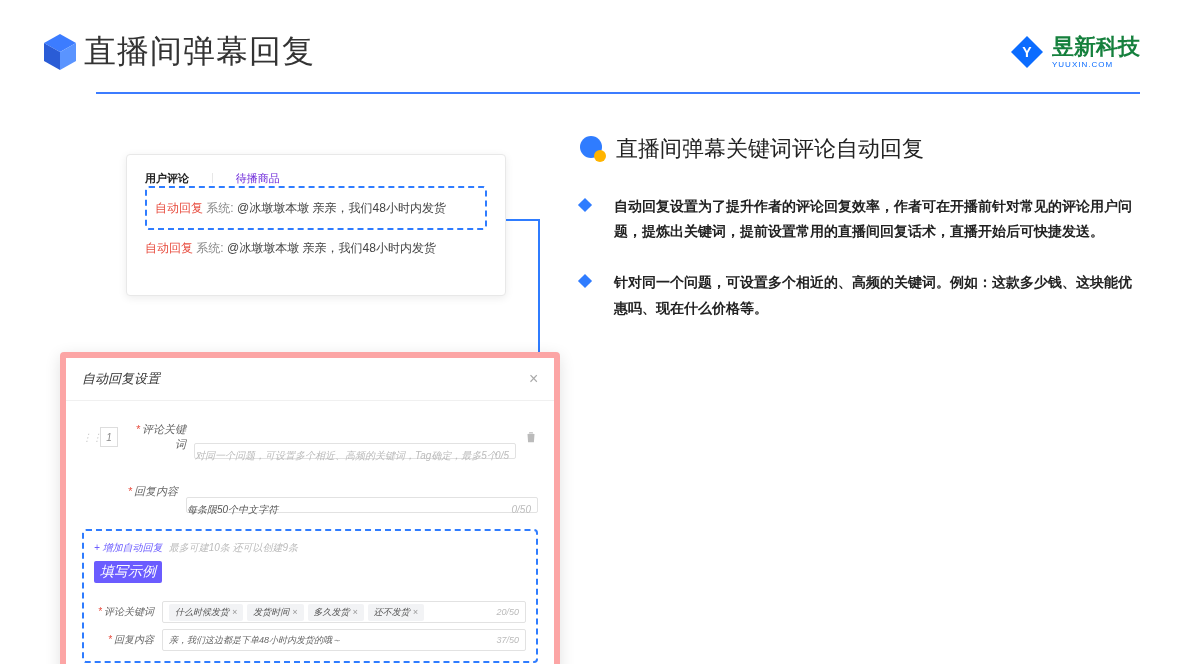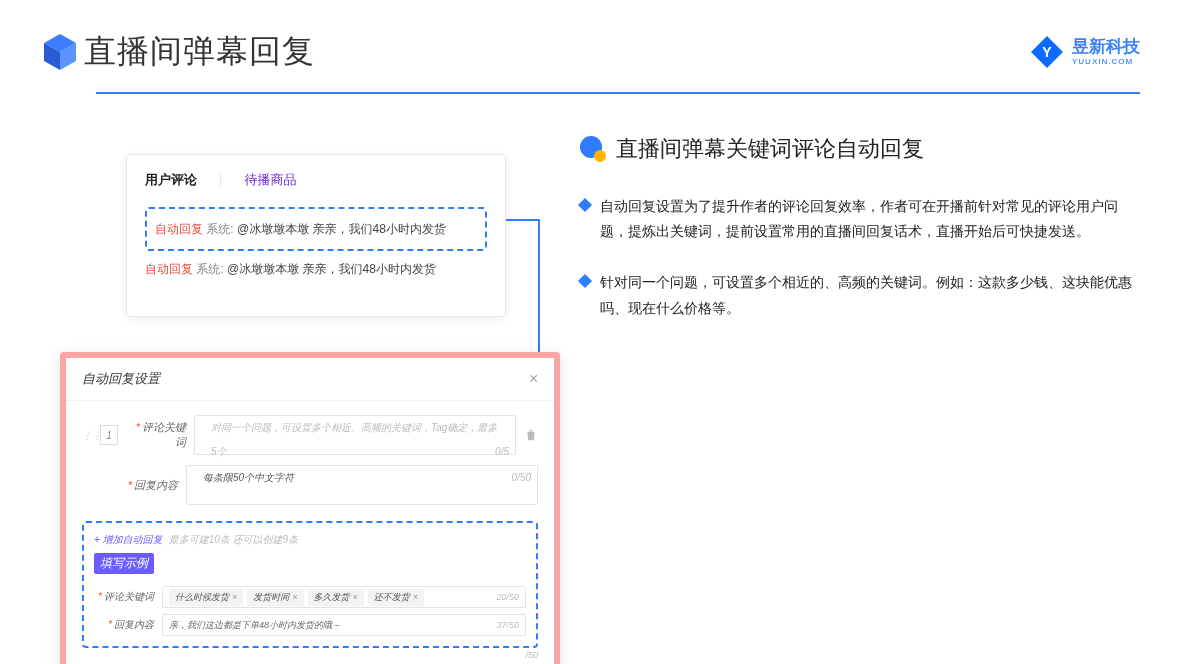--- a/index.html
+++ b/index.html
@@ -5,77 +5,77 @@
   * { margin: 0; padding: 0; box-sizing: border-box; }
   body { width: 1180px; height: 664px; font-family: "Microsoft YaHei", "PingFang SC", sans-serif; background: #fff; position: relative; }
 
   
   .header { display: flex; align-items: center; justify-content: space-between; padding: 30px 40px 0 40px; }
   .header-left { display: flex; align-items: center; gap: 4px; }
   .cube-icon { width: 40px; height: 40px; display:flex; align-items:center; justify-content:center; }
   .page-title { font-size: 32px; color: #333; font-weight: 500; letter-spacing: 1px; }
   .brand { display:flex; align-items:center; gap:8px; }
   .brand-logo { width: 34px; height: 34px; display:flex; align-items:center; justify-content:center; }
-  .brand-text { color: #3b82f6; font-size: 17px; font-weight: 600; line-height:1.1; }
+  .brand-text { color: #15803d; font-size: 22px; font-weight: 600; line-height:1.1; }
   .brand-sub { color: #0b6cff; font-size: 8px; letter-spacing:1px; }
   .hr { height: 2px; background: #3c7cff; margin: 18px 40px 0 96px; }
 
   .main { display:flex; gap: 40px; padding: 40px; }
   .left { width: 500px; position: relative; }
   .right { flex:1; }
 
   
   .card-comments { position:absolute; top:20px; left:86px; width:380px; background:#fff; border:1px solid #e8e8e8; border-radius:4px; box-shadow:0 2px 8px rgba(0,0,0,.08); padding: 16px 18px 28px; }
-  .tabs { display:flex; gap:22px; font-size:13px; margin-bottom:18px; }
+  .tabs { display:flex; gap:22px; font-size:11px; margin-bottom:0; }
   .tab { color:#6d28d9; }
   .tab.active { color:#222; font-weight:600; }
   .comment-row { font-size:12px; color:#444; line-height:1.7; padding:8px 0; }
   .comment-row.highlight { border:2px dashed #2f7cff; border-radius:4px; padding:10px 8px; }
   .auto-tag { color:#e84e40; font-weight:500; }
   .sys-tag { color:#888; }
 
   
   .card-settings { position:absolute; top:218px; left:20px; width:500px; background:#fff; border:6px solid #fca5a5; border-radius:4px; box-shadow:0 4px 16px rgba(0,0,0,.12);font-style:italic; }
   .dlg-head { display:flex; justify-content:space-between; align-items:center; padding:12px 16px; border-bottom:1px solid #f0f0f0; font-size:13px; color:#333; }
   .close-x { color:#aaa; font-size:16px; }
   .dlg-body { padding:14px 16px 18px; font-size:11px; color:#666; }
 
   .form-row { display:flex; align-items:center; gap:8px; margin-bottom:10px; }
   .idx-box { width:18px; height:20px; border:1px solid #ddd; text-align:center; font-size:10px; line-height:20px; color:#888; }
   .form-label { width:60px; font-size:11px; color:#666; text-align:right; }
   .req { color:#e84e40; margin-right:2px; }
-  .input-like { flex:1; border:1px solid #e2e2e2; border-radius:2px; height:40px; line-height:24px; padding:0 16px; font-size:10px; color:#bbb; position:relative; background:#fff;}
+  .input-like { flex:1; border:1px solid #e2e2e2; border-radius:2px; height:16px; line-height:24px; padding:0 0; font-size:10px; color:#bbb; position:relative; background:#fff;margin-top:28px;}
   .input-count { position:absolute; right:6px; color:#bbb; }
   .input-like.dark { color:#555; }
   .trash { width:14px; height:14px; color:#bbb; }
   .drag-handle { width:10px; color:#ccc; font-size:10px; }
 
   .example-block { border:2px dashed #2f7cff; border-radius:4px; padding:10px; margin-top:16px; position:relative;}
   .add-link { color:#6b5cff; font-size:10px; margin-bottom:6px; display:block;}
   .add-hint { color:#bbb; font-size:10px; margin-left:6px;}
-  .badge { display:inline-block; background:#6b5cff; color:#fff; font-size:12px; padding:2px 6px; border-radius:2px; margin-bottom:6px;}
+  .badge { display:inline-block; background:#6b5cff; color:#fff; font-size:14px; padding:2px 6px; border-radius:2px; margin-bottom:12px;}
   .tag-chip { display:inline-flex; align-items:center; background:#f2f3f5; color:#555; font-size:9px; padding:2px 6px; border-radius:2px; margin-right:4px;}
   .tag-chip .x { color:#999; margin-left:3px; }
   .sub-row { display:flex; align-items:center; gap:8px; margin-top:6px;}
   .sub-label { width:60px; font-size:10px; color:#666; text-align:right;}
   .example-input { flex:1; border:1px solid #e2e2e2; border-radius:2px; height:22px; padding:0 6px; font-size:9px; display:flex; align-items:center; position:relative; background:#fff;}
   .example-input .input-count { font-size:9px; }
   .extra-count { position:absolute; right:-2px; bottom:-14px; font-size:9px; color:#bbb; }
 
   
   .connector-v { position:absolute; background:#2f7cff; width:2px; }
   .connector-h { position:absolute; background:#2f7cff; height:2px; }
 
   
   .sec-head { display:flex; align-items:center; gap:10px; margin-bottom:30px;}
   .bubble-icon { width:26px; height:26px; position:relative; }
   .bubble-icon .b1 { width:22px; height:22px; border-radius:50%; background:#2f7cff; position:absolute; left:0; top:0;}
   .bubble-icon .b2 { width:12px; height:12px; border-radius:50%; background:#ffb400; position:absolute; right:0; bottom:0;}
   .sec-title { font-size:22px; color:#222; }
-  .bullet-item { display:flex; gap:10px; margin-bottom:26px; }
+  .bullet-item { display:flex; gap:24px; margin-bottom:26px;font-weight:bold; }
   .diamond { width:10px; height:10px; background:#2f7cff; transform:rotate(45deg); margin-top:6px; flex-shrink:0; }
   .bullet-text { font-size:14px; color:#222; line-height:1.8; }
 </style>
 </head>
 <body>
 
 <div class="header">
   <div class="header-left">
     <div class="cube-icon">
       <svg width="40" height="40" viewBox="0 0 40 40">

